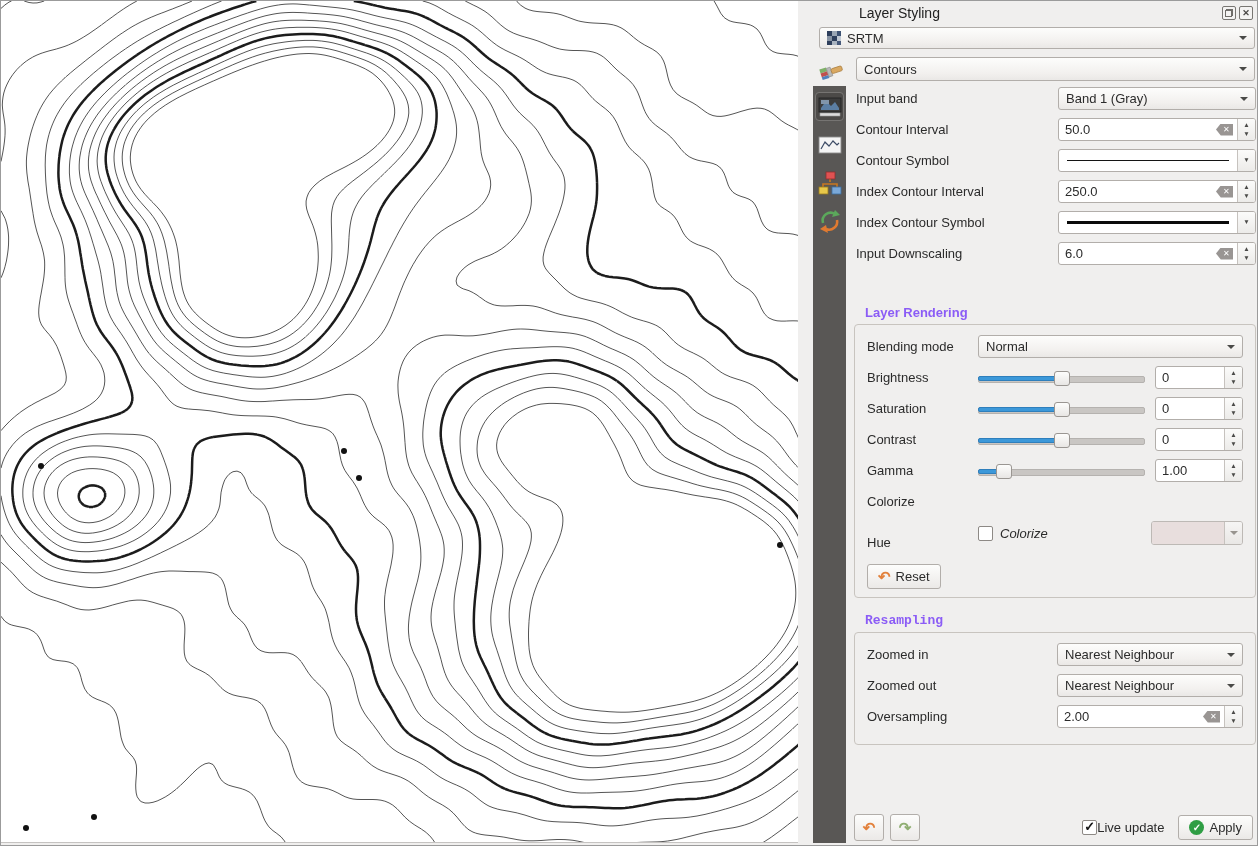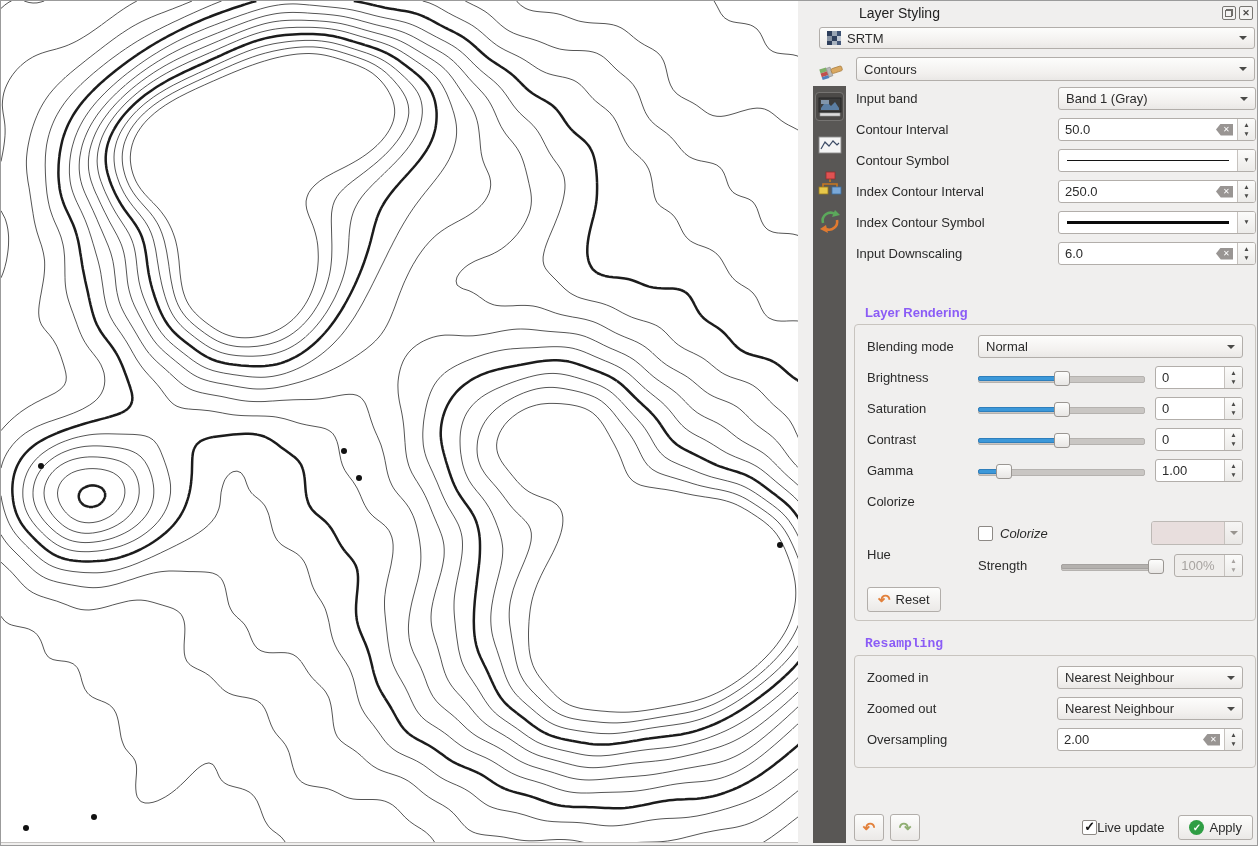--- a/index.html
+++ b/index.html
@@ -372,35 +372,20 @@
                 <span>Colorize</span>
               </span>
               <span class="sp"></span>
               <span class="colorbtn">
                 <span class="swatch" style="background: rgb(232, 222, 221);"></span>
                 <span class="arr">
                     <span class="ca"></span>
                   </span>
               </span>
             </div>
-            <div class="r2">
-              <span class="slabel">Strength</span>
-              <div class="slider disabled">
-                <div class="groove"></div>
-                  <div class="fill" style="width: 100%;"></div>
-                  <div class="handle" style="left: calc(100% - 16px);"></div>
-              </div>
-              <div class="numspin dis">
-                <span class="val">100%</span>
-                <span class="spin">
-                    <span>▲</span>
-                    <span>▼</span>
-                  </span>
-              </div>
-            </div>
           </div>
         </div>
 
         <span class="btn resetbtn">
           <span class="arrow-glyph orange">↶</span>
           <span>Reset</span>
         </span>
       </div>
 
       <div class="gheading rs">Resampling</div>

